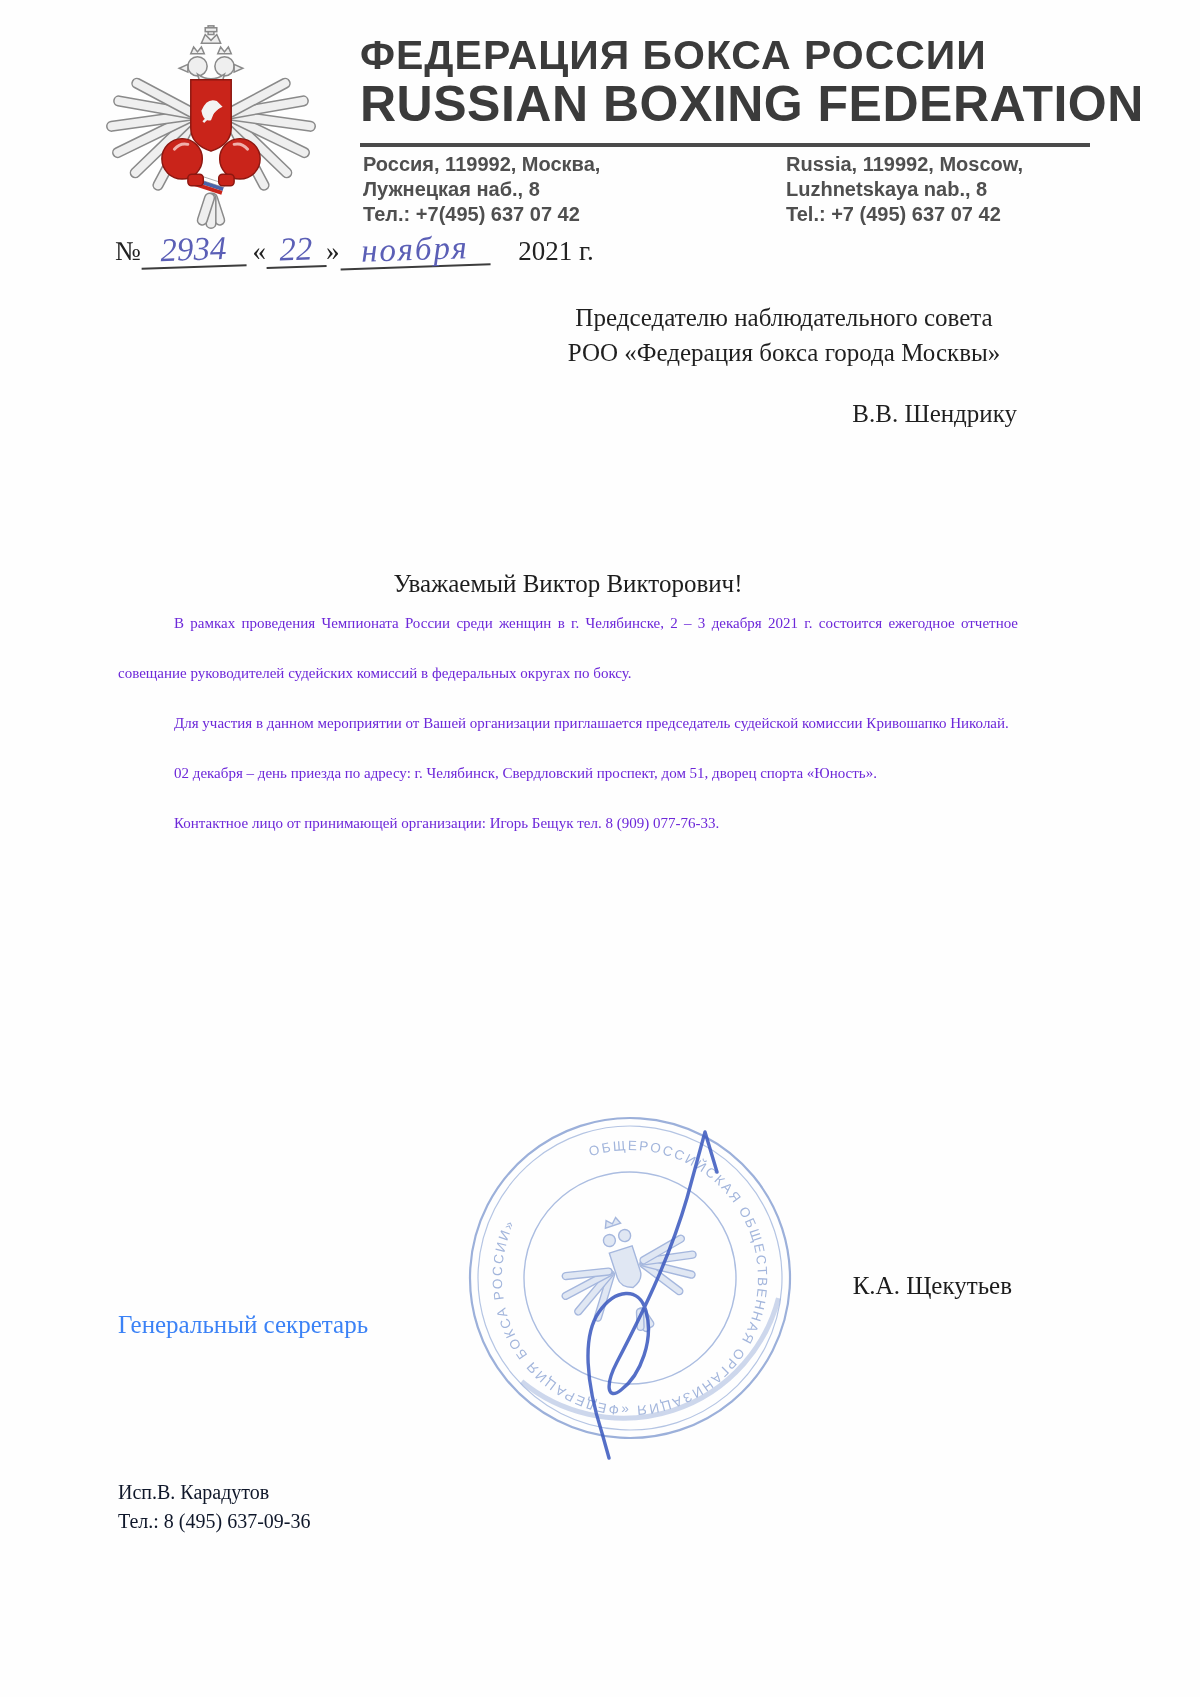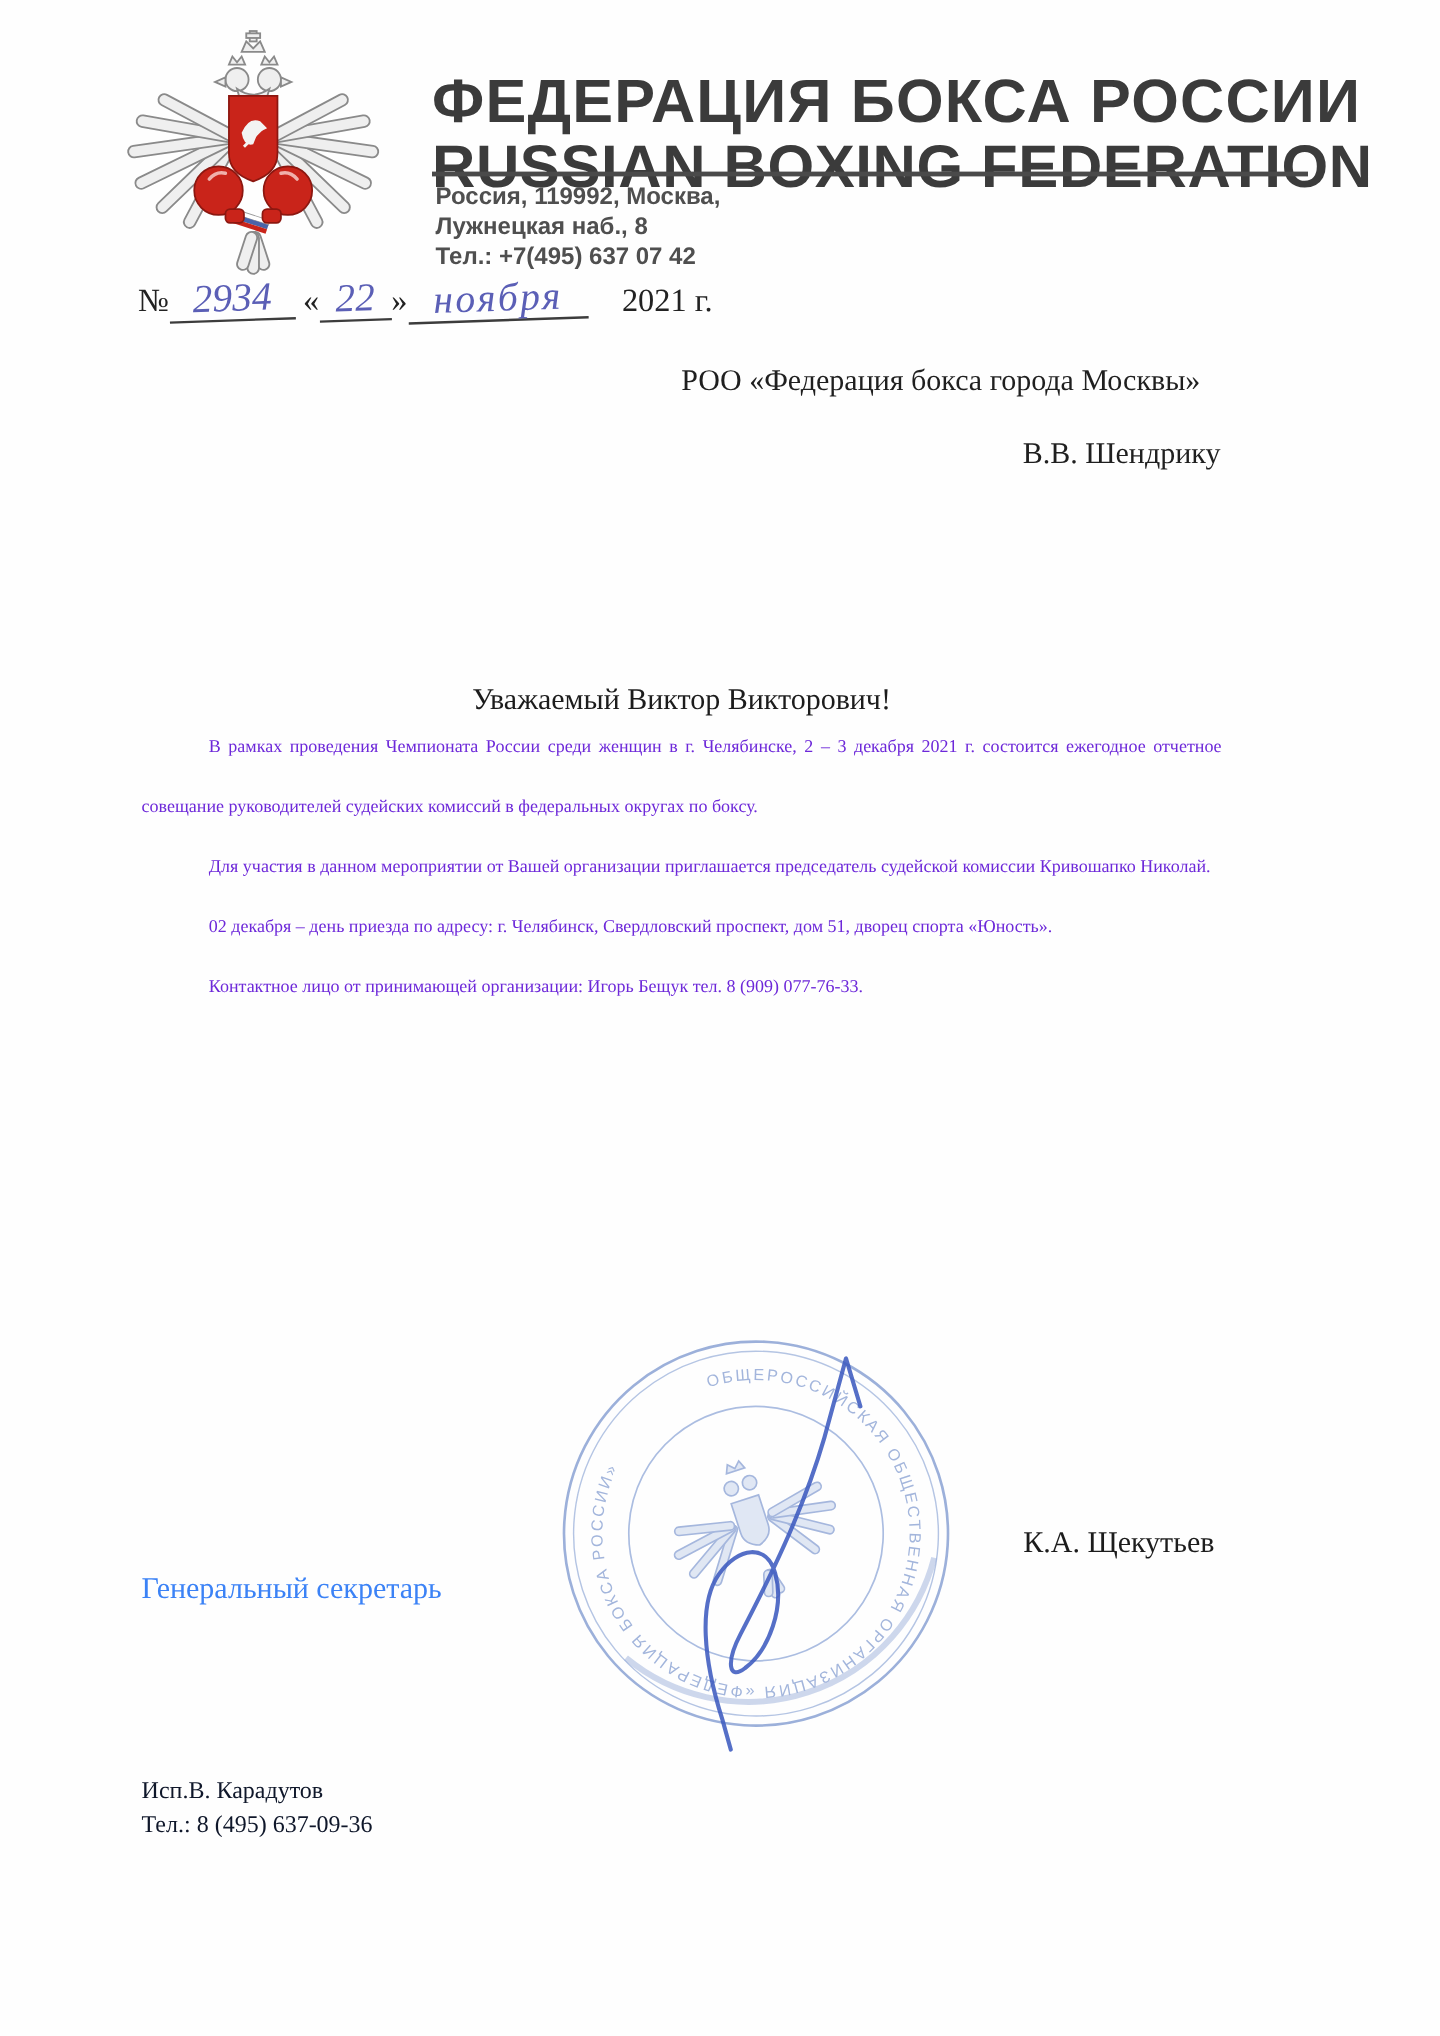--- a/index.html
+++ b/index.html
@@ -2,21 +2,21 @@
 <html><head>
 <meta charset="utf-8">
 <style>
   html,body{margin:0;padding:0;background:#e9e9e9;}
   #page{position:relative;width:1200px;height:1697px;background:#fefefe;margin:0 auto;overflow:hidden;
         font-family:"Liberation Serif", serif;color:#1f1f1f;}
   
   .emblem{position:absolute;left:92px;top:22px;width:238px;height:212px;}
   .org-names{position:absolute;left:360px;top:34px;width:732px;
              font-family:"Liberation Sans", sans-serif;font-weight:bold;color:#3b3b3b;line-height:1.07;}
-  .org-ru{font-size:51px;letter-spacing:1px;white-space:nowrap;margin-top:24px;}
+  .org-ru{font-size:41px;letter-spacing:1px;white-space:nowrap;}
   .org-en{font-size:50px;letter-spacing:0.5px;white-space:nowrap;}
   .head-rule{position:absolute;left:360px;top:143px;width:730px;height:4px;background:#4a4a4a;}
   .addr{position:absolute;top:152px;font-family:"Liberation Sans", sans-serif;font-weight:bold;
         font-size:20px;line-height:25px;color:#4f4f4f;white-space:pre-line;}
   .addr-ru{left:363px;}
   .addr-en{left:786px;}
   
   .ref-line{position:absolute;left:115px;top:232px;font-size:27px;color:#222;white-space:nowrap;}
   .ref-line .printed{display:inline-block;}
   .hand{font-style:italic;color:#5b5fb6;font-size:33px;border-bottom:2px solid #3c3c3c;
@@ -109,28 +109,32 @@
   </svg>
 
   <div class="org-names">
     <div class="org-ru">ФЕДЕРАЦИЯ БОКСА РОССИИ</div>
     <div class="org-en">RUSSIAN BOXING FEDERATION</div>
   </div>
   <div class="head-rule"></div>
   <div class="addr addr-ru">Россия, 119992, Москва,
 Лужнецкая наб., 8
 Тел.: +7(495) 637 07 42</div>
+  <div class="addr addr-en">Russia, 119992, Moscow,
+Luzhnetskaya nab., 8
+Tel.: +7 (495) 637 07 42</div>
 
   <div class="ref-line">
     <span class="printed">№</span><span class="hand hand-num">2934</span>
     <span class="printed">«</span><span class="hand hand-day">22</span><span class="printed">»</span><span class="hand hand-month">ноября</span>
     <span class="printed ref-year">2021 г.</span>
   </div>
 
   <div class="recipient">
+    <div>Председателю наблюдательного совета</div>
     <div>РОО «Федерация бокса города Москвы»</div>
     <div class="recipient-name">В.В. Шендрику</div>
   </div>
 
   <div class="salutation">Уважаемый Виктор Викторович!</div>
 
   <div class="letter-body">
     <p>В рамках проведения Чемпионата России среди женщин в г. Челябинске, 2 – 3 декабря 2021 г. состоится ежегодное отчетное совещание руководителей судейских комиссий в федеральных округах по боксу.</p>
     <p>Для участия в данном мероприятии от Вашей организации приглашается председатель судейской комиссии Кривошапко Николай.</p>
     <p>02 декабря – день приезда по адресу: г. Челябинск, Свердловский проспект, дом 51, дворец спорта «Юность».</p>

